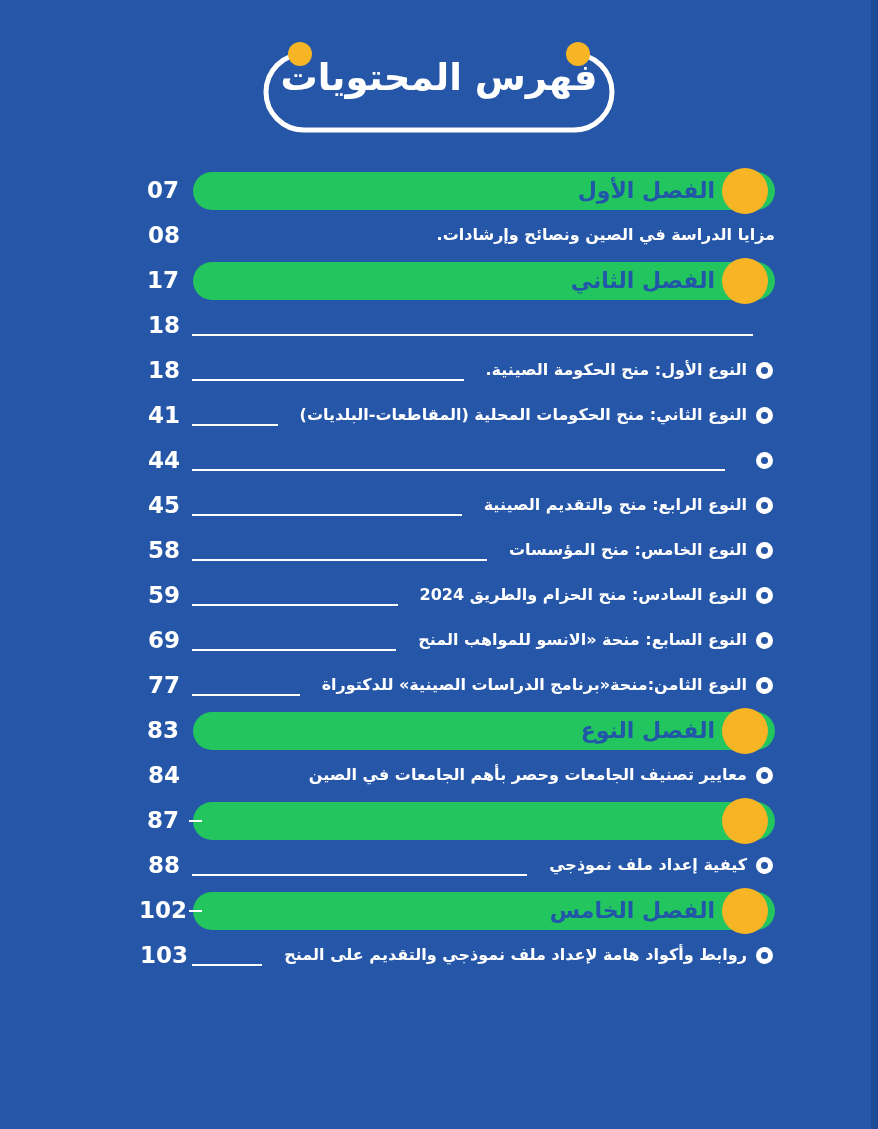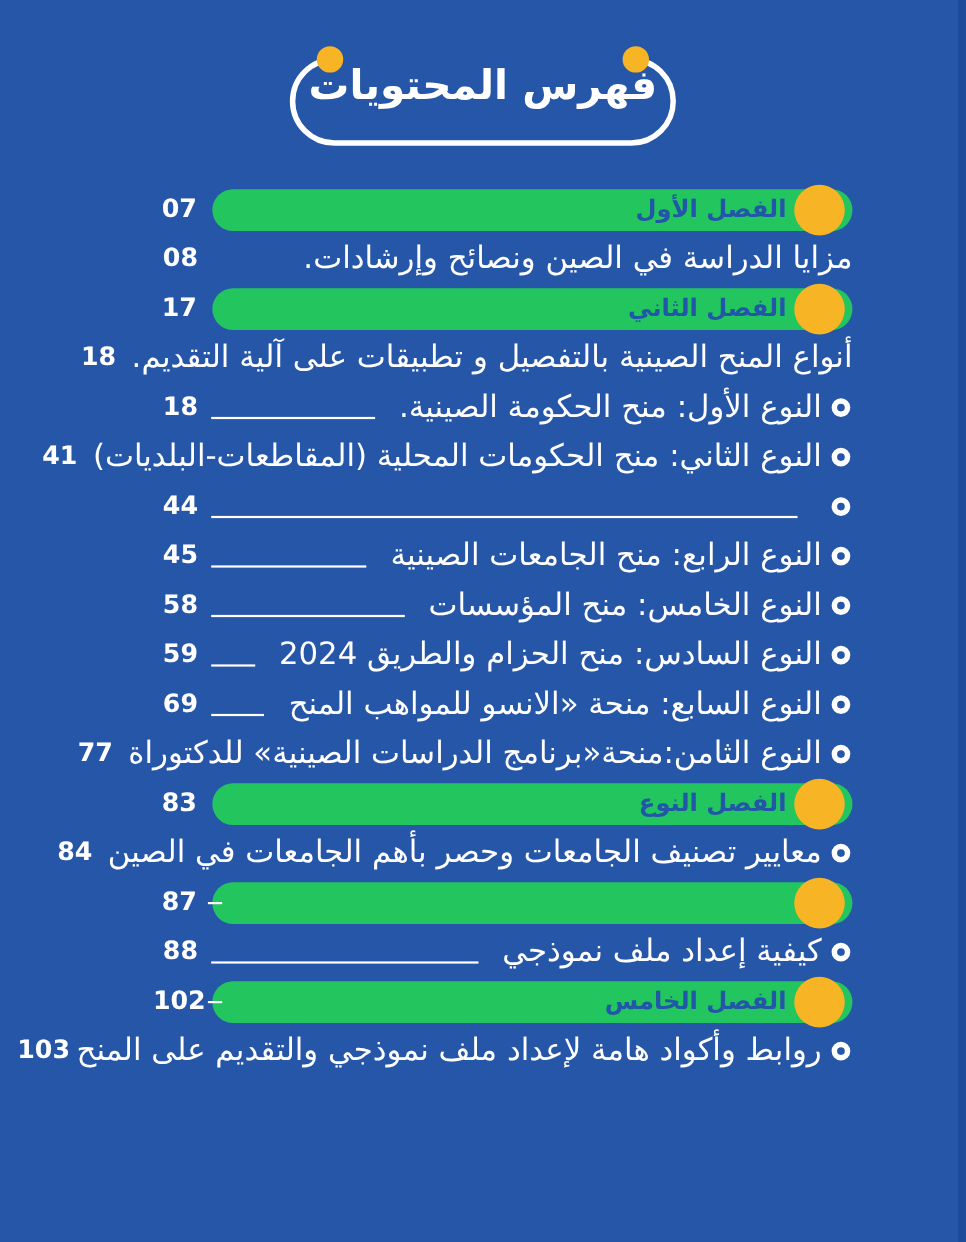--- a/index.html
+++ b/index.html
@@ -44,21 +44,21 @@
     white-space: nowrap;
   }
   
   .bullet {
     flex: none; width: 17px; height: 17px;
     border: 5px solid #ffffff; border-radius: 50%;
     box-sizing: border-box;
     margin-left: 9px; margin-right: 2px;
   }
   .item-label {
-    color: #ffffff; font-size: 28px; font-weight: normal;
+    color: #ffffff; font-size: 16px; font-weight: bold;
     line-height: 1.3; white-space: nowrap;
   }
   
   .leader { flex: 1 1 0; min-width: 6px; position: relative; height: 100%; }
   .leader.line::after {
     content: ""; position: absolute;
     bottom: 12px; left: 4px; right: 22px; height: 2.5px;
     background: #ffffff;
   }
   .leader.dash::after {
@@ -102,21 +102,20 @@
     </div>
     <div class="row">
       <div class="pill">
         <span class="pill-circle" style="background: rgb(247, 180, 36);"></span>
         <span class="pill-label" style="color: rgb(33, 86, 168);">الفصل الثاني</span>
       </div>
       <div class="leader"></div>
       <div class="num">17</div>
     </div>
     <div class="row">
-      <div class="item-label">أنواع المنح الصينية بالتفصيل و تطبيقات على آلية التقديم.</div>
       <div class="leader line"></div>
       <div class="num">18</div>
     </div>
     <div class="row">
       <span class="bullet"></span>
       <div class="item-label">النوع الأول: منح الحكومة الصينية.</div>
       <div class="leader line"></div>
       <div class="num">18</div>
     </div>
     <div class="row">
@@ -125,21 +124,21 @@
       <div class="leader line"></div>
       <div class="num">41</div>
     </div>
     <div class="row">
       <span class="bullet"></span>
       <div class="leader line"></div>
       <div class="num">44</div>
     </div>
     <div class="row">
       <span class="bullet"></span>
-      <div class="item-label">النوع الرابع: منح الجامعات الصينية</div>
+      <div class="item-label">النوع الرابع: منح والتقديم الصينية</div>
       <div class="leader line"></div>
       <div class="num">45</div>
     </div>
     <div class="row">
       <span class="bullet"></span>
       <div class="item-label">النوع الخامس: منح المؤسسات</div>
       <div class="leader line"></div>
       <div class="num">58</div>
     </div>
     <div class="row">

